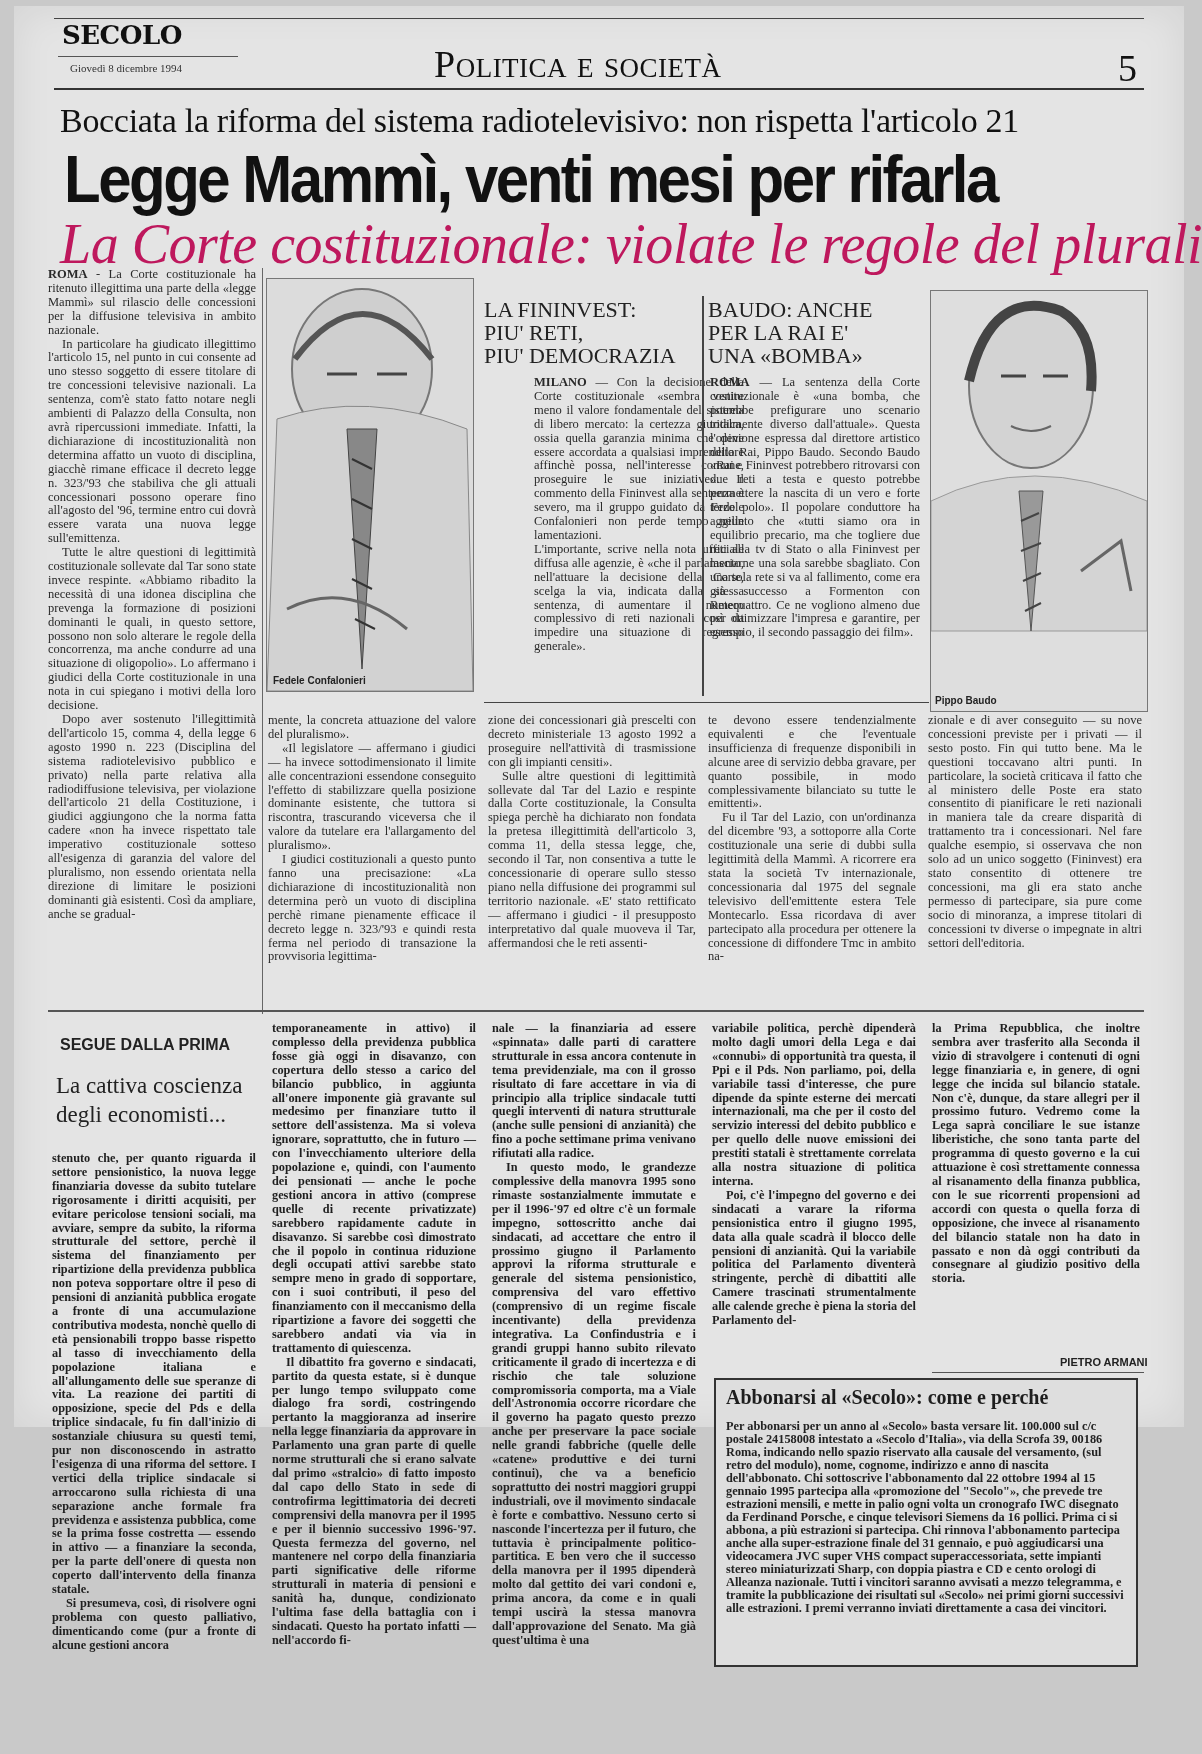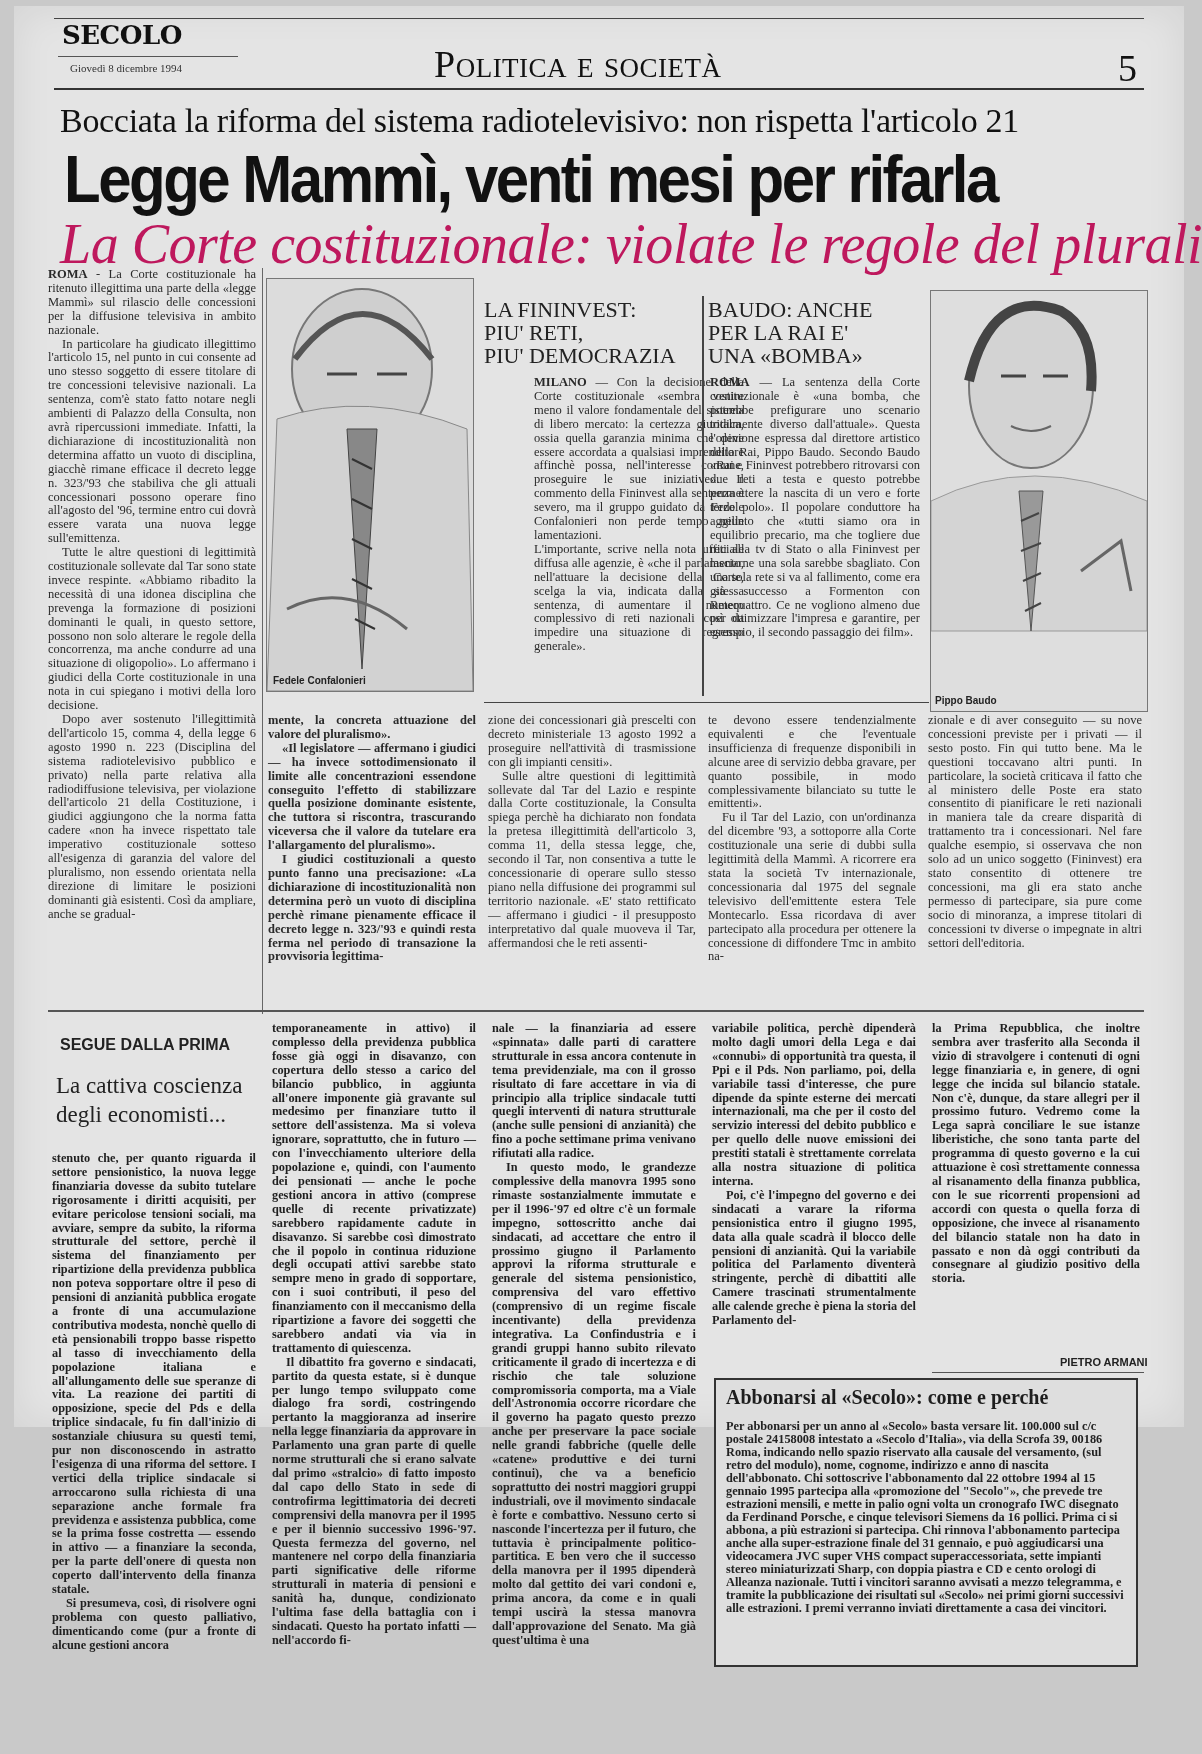--- a/index.html
+++ b/index.html
@@ -112,21 +112,21 @@
       <path d="M70 85 h25 M112 85 h25" stroke="#444" stroke-width="3"></path>
       <path d="M80 135 Q100 145 120 135" fill="none" stroke="#666" stroke-width="2"></path>
       <path d="M0 210 Q100 160 216 210 L216 340 L0 340 Z" fill="#d4d4d4" stroke="#999"></path>
       <path d="M88 200 L100 340 L112 200 Z" fill="#999" stroke="#555"></path>
       <path d="M90 230 l18 -8 M90 260 l20 -8 M92 290 l18 -8 M94 320 l16 -8" stroke="#444" stroke-width="2"></path>
       <path d="M150 280 l40 -30 l10 50" fill="none" stroke="#666" stroke-width="3"></path>
     </svg>
     <div class="caption" style="left:4px; top:404px; font-weight:bold;">Pippo Baudo</div>
   </div>
 
-  <div class="col" style="left:254px; top:708px; width:208px;font-weight:bold;">
+  <div class="col" style="left:254px; top:708px; width:208px;">
     <p class="first">mente, la concreta attuazione del valore del pluralismo».</p>
     <p>«Il legislatore — affermano i giudici — ha invece sottodimensionato il limite alle concentrazioni essendone conseguito l'effetto di stabilizzare quella posizione dominante esistente, che tuttora si riscontra, trascurando viceversa che il valore da tutelare era l'allargamento del pluralismo».</p>
     <p>I giudici costituzionali a questo punto fanno una precisazione: «La dichiarazione di incostituzionalità non determina però un vuoto di disciplina perchè rimane pienamente efficace il decreto legge n. 323/'93 e quindi resta ferma nel periodo di transazione la provvisoria legittima-</p>
   </div>
   <div class="col" style="left:474px; top:708px; width:208px;">
     <p class="first">zione dei concessionari già prescelti con decreto ministeriale 13 agosto 1992 a proseguire nell'attività di trasmissione con gli impianti censiti».</p>
     <p>Sulle altre questioni di legittimità sollevate dal Tar del Lazio e respinte dalla Corte costituzionale, la Consulta spiega perchè ha dichiarato non fondata la pretesa illegittimità dell'articolo 3, comma 11, della stessa legge, che, secondo il Tar, non consentiva a tutte le concessionarie di operare sullo stesso piano nella diffusione dei programmi sul territorio nazionale. «E' stato rettificato — affermano i giudici - il presupposto interpretativo dal quale muoveva il Tar, affermandosi che le reti assenti-</p>
   </div>
   <div class="col" style="left:694px; top:708px; width:208px;">
     <p class="first">te devono essere tendenzialmente equivalenti e che l'eventuale insufficienza di frequenze disponibili in alcune aree di servizio debba gravare, per quanto possibile, in modo complessivamente bilanciato su tutte le emittenti».</p>

